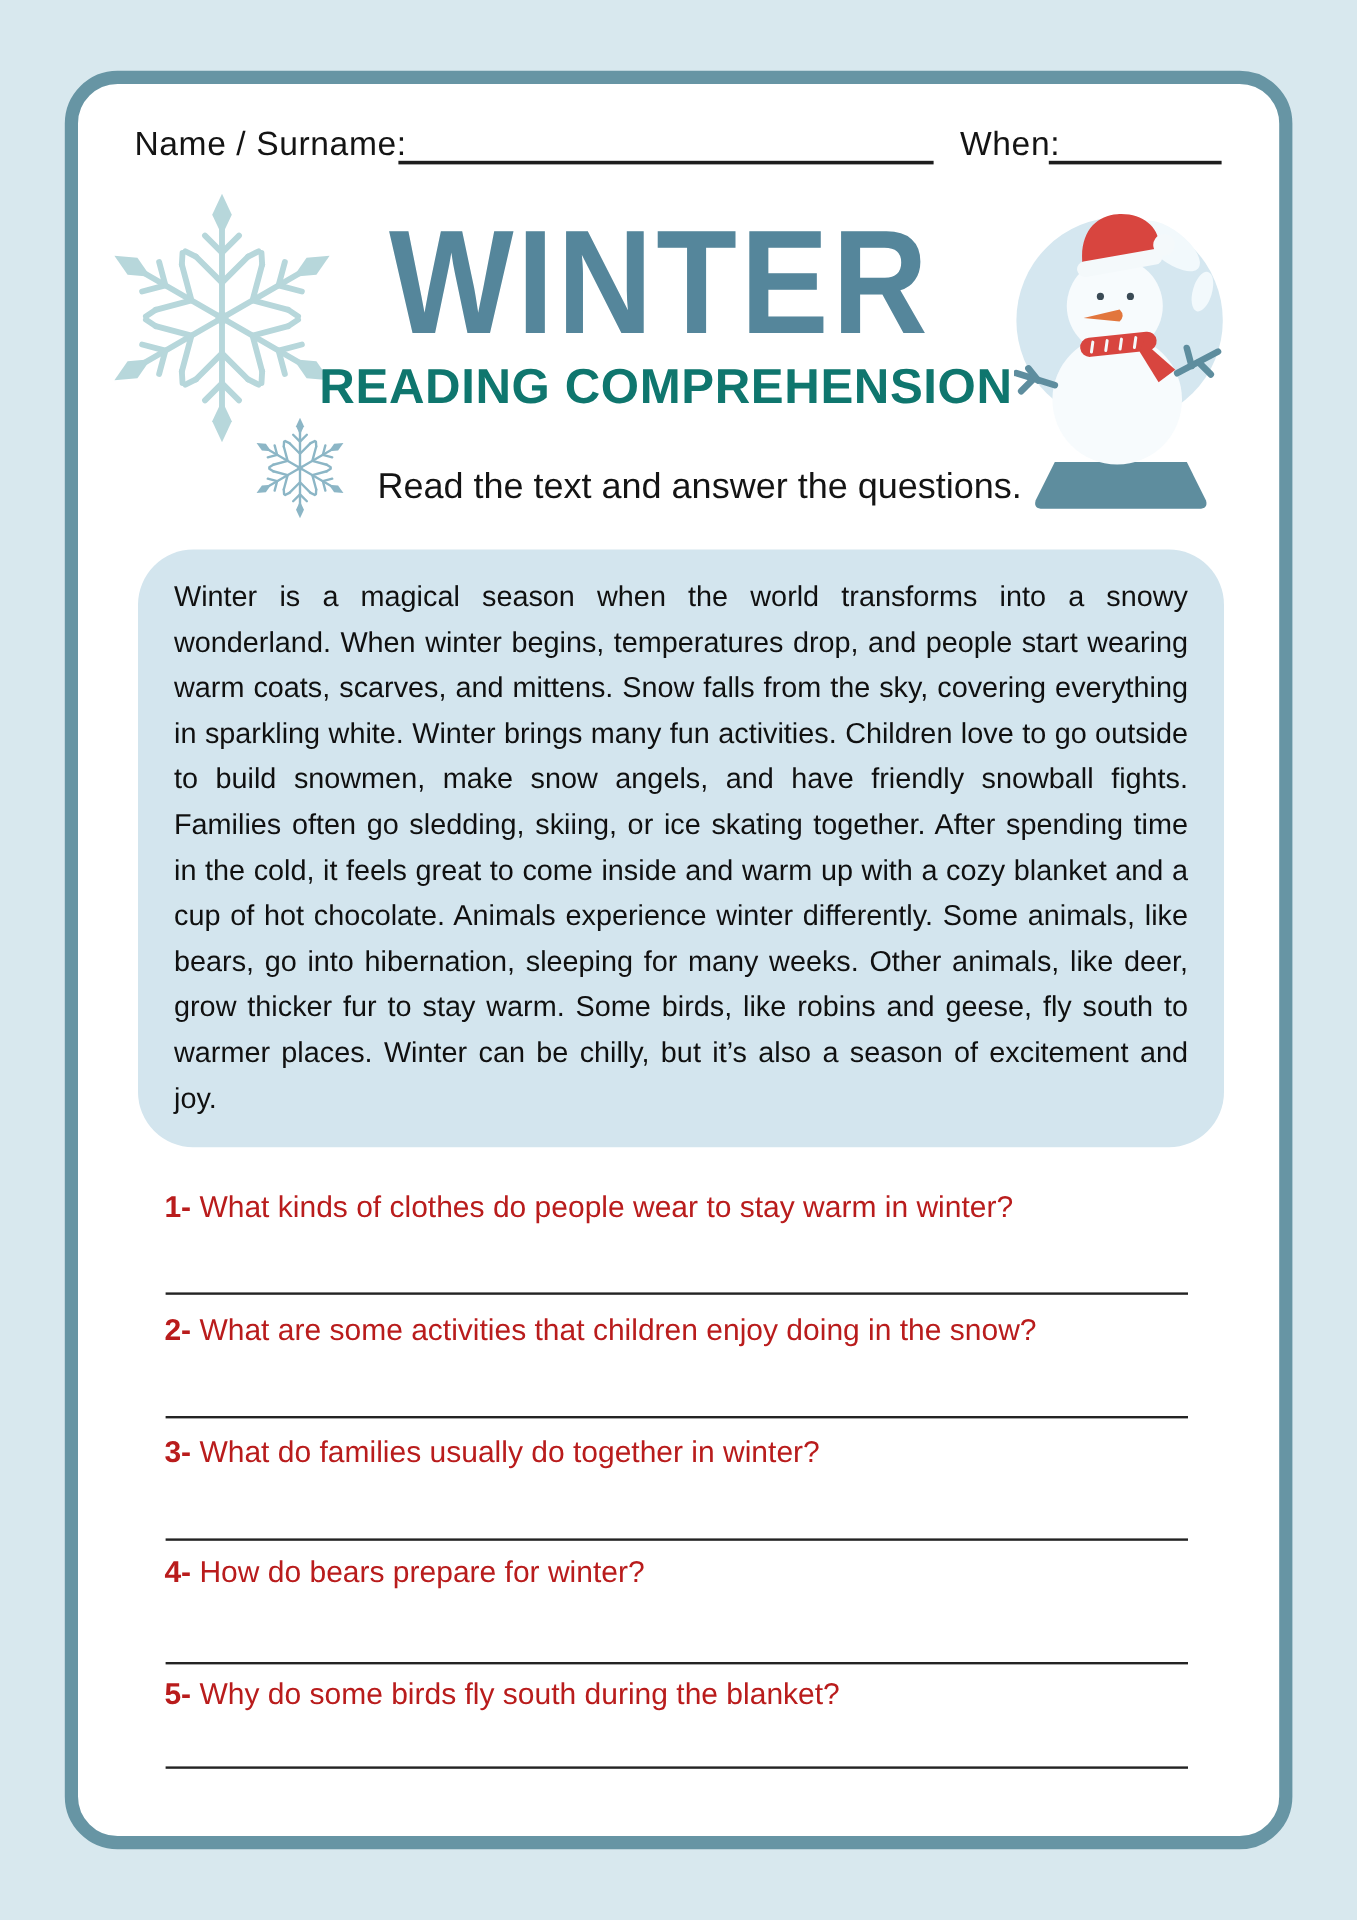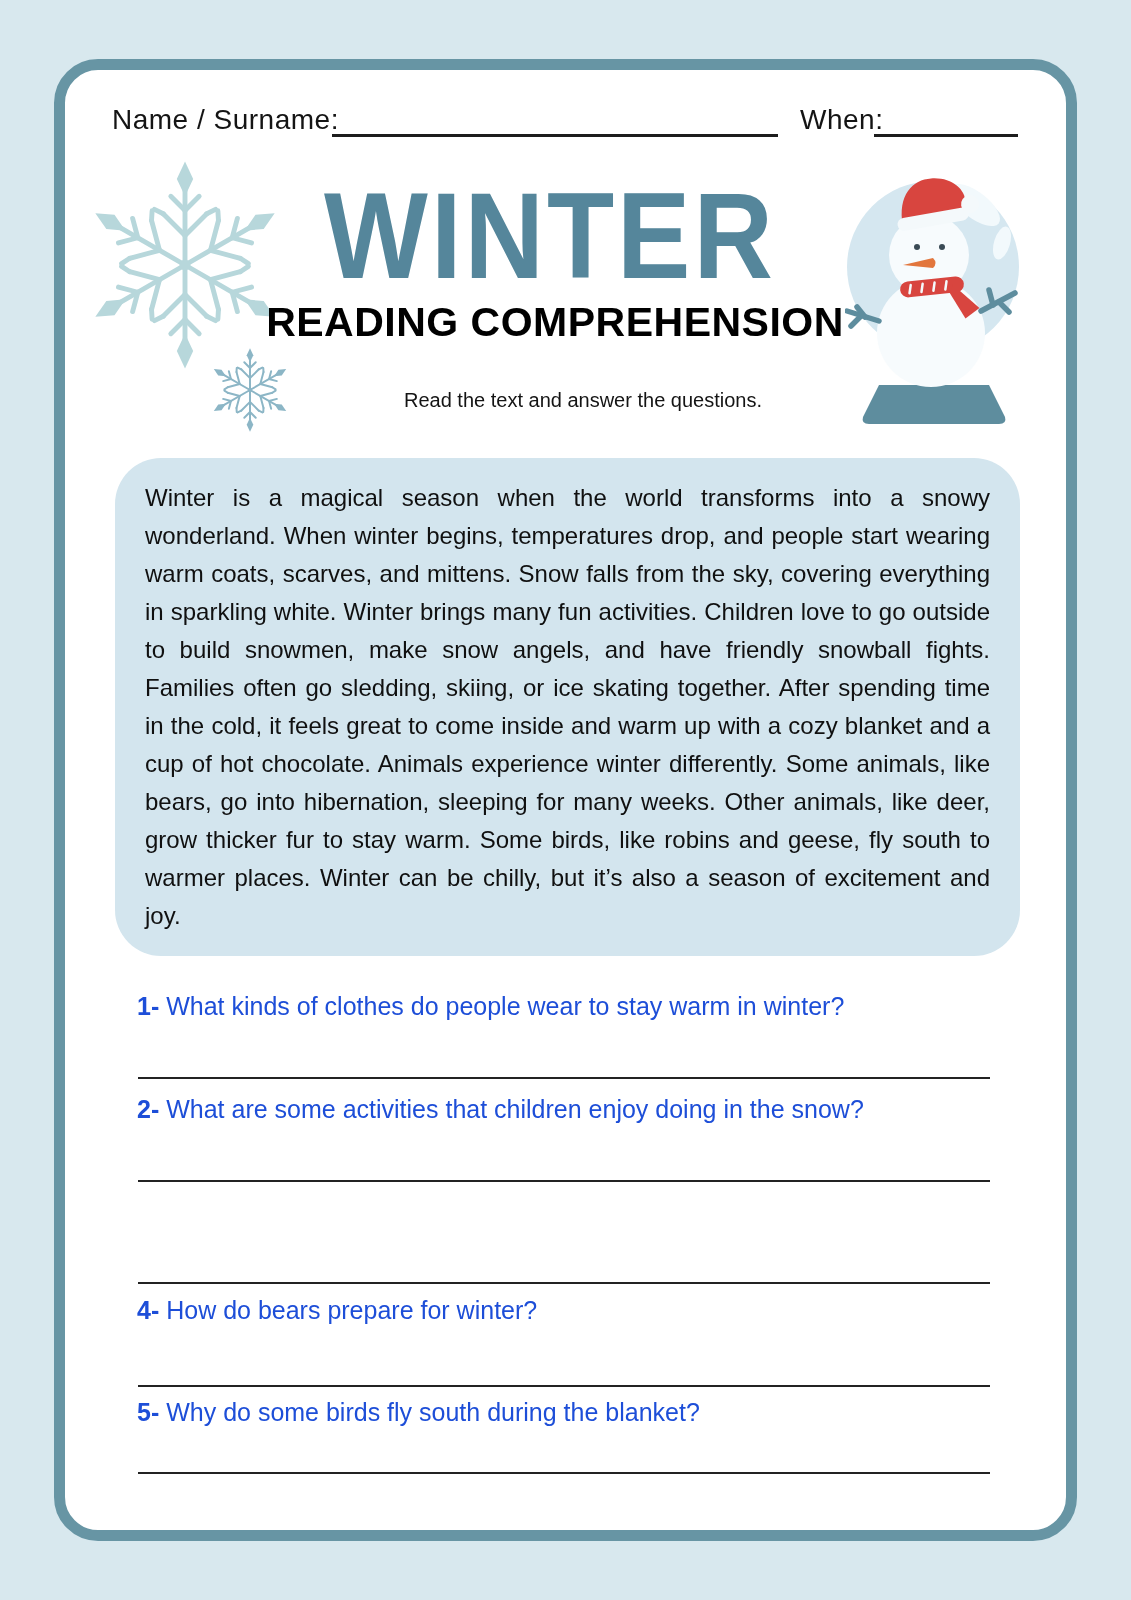--- a/index.html
+++ b/index.html
@@ -25,34 +25,34 @@
   .small-snowflake{left:206px;top:346px;width:88px;height:88px;color:#8cb6c6;}
   .snow-globe{left:845px;top:163px;width:180px;height:262px;}
   
   .title{
     left:250px;top:164px;width:600px;text-align:center;
     font-size:110px;font-weight:800;color:#55869b;letter-spacing:3px;
     transform:scaleY(1.12);transform-origin:50% 0;white-space:nowrap;
   }
   .subtitle{
     left:230px;top:299px;width:650px;text-align:center;
-    font-size:41px;font-weight:800;color:#000000;letter-spacing:.5px;white-space:nowrap;
+    font-size:41px;font-weight:800;color:#0f766e;letter-spacing:.5px;white-space:nowrap;
   }
-  .instruction{left:258px;top:389px;width:650px;text-align:center;font-size:20px;}
+  .instruction{left:258px;top:389px;width:650px;text-align:center;font-size:30px;}
   
   .passage-box{
     left:115px;top:458px;width:905px;min-height:498px;box-sizing:border-box;
     background:#d3e5ee;border-radius:46px;padding:21px 30px;
   }
   .passage-text{
     margin:0;font-size:24px;line-height:38px;color:#101010;
     text-align:justify;text-align-last:left;
   }
   
-  .q{left:137px;width:860px;font-size:25px;color:#1d4ed8;white-space:nowrap;}
+  .q{left:137px;width:860px;font-size:25px;color:#b91c1c;white-space:nowrap;}
   .q .num{font-weight:800;}
   .q1{top:992px}.q2{top:1095px}.q3{top:1196px}.q4{top:1296px}.q5{top:1398px}
   .answer-line{left:138px;width:852px;height:0;border-top:2.5px solid #232323;}
   .a1{top:1077px}.a2{top:1180px}.a3{top:1282px}.a4{top:1385px}.a5{top:1472px}
   .hidden-defs{position:absolute;width:0;height:0;overflow:hidden;}
 </style>
 </head>
 <body>
 
 <svg class="hidden-defs" aria-hidden="true">
@@ -149,20 +149,24 @@
     <span>What kinds of clothes do people wear to stay warm in winter?</span>
   </div>
   <div class="abs rule answer-line a1"></div>
 
   <div class="abs q q2">
     <span class="num">2-</span>
     <span>What are some activities that children enjoy doing in the snow?</span>
   </div>
   <div class="abs rule answer-line a2"></div>
 
+  <div class="abs q q3">
+    <span class="num">3-</span>
+    <span>What do families usually do together in winter?</span>
+  </div>
   <div class="abs rule answer-line a3"></div>
 
   <div class="abs q q4">
     <span class="num">4-</span>
     <span>How do bears prepare for winter?</span>
   </div>
   <div class="abs rule answer-line a4"></div>
 
   <div class="abs q q5">
     <span class="num">5-</span>

